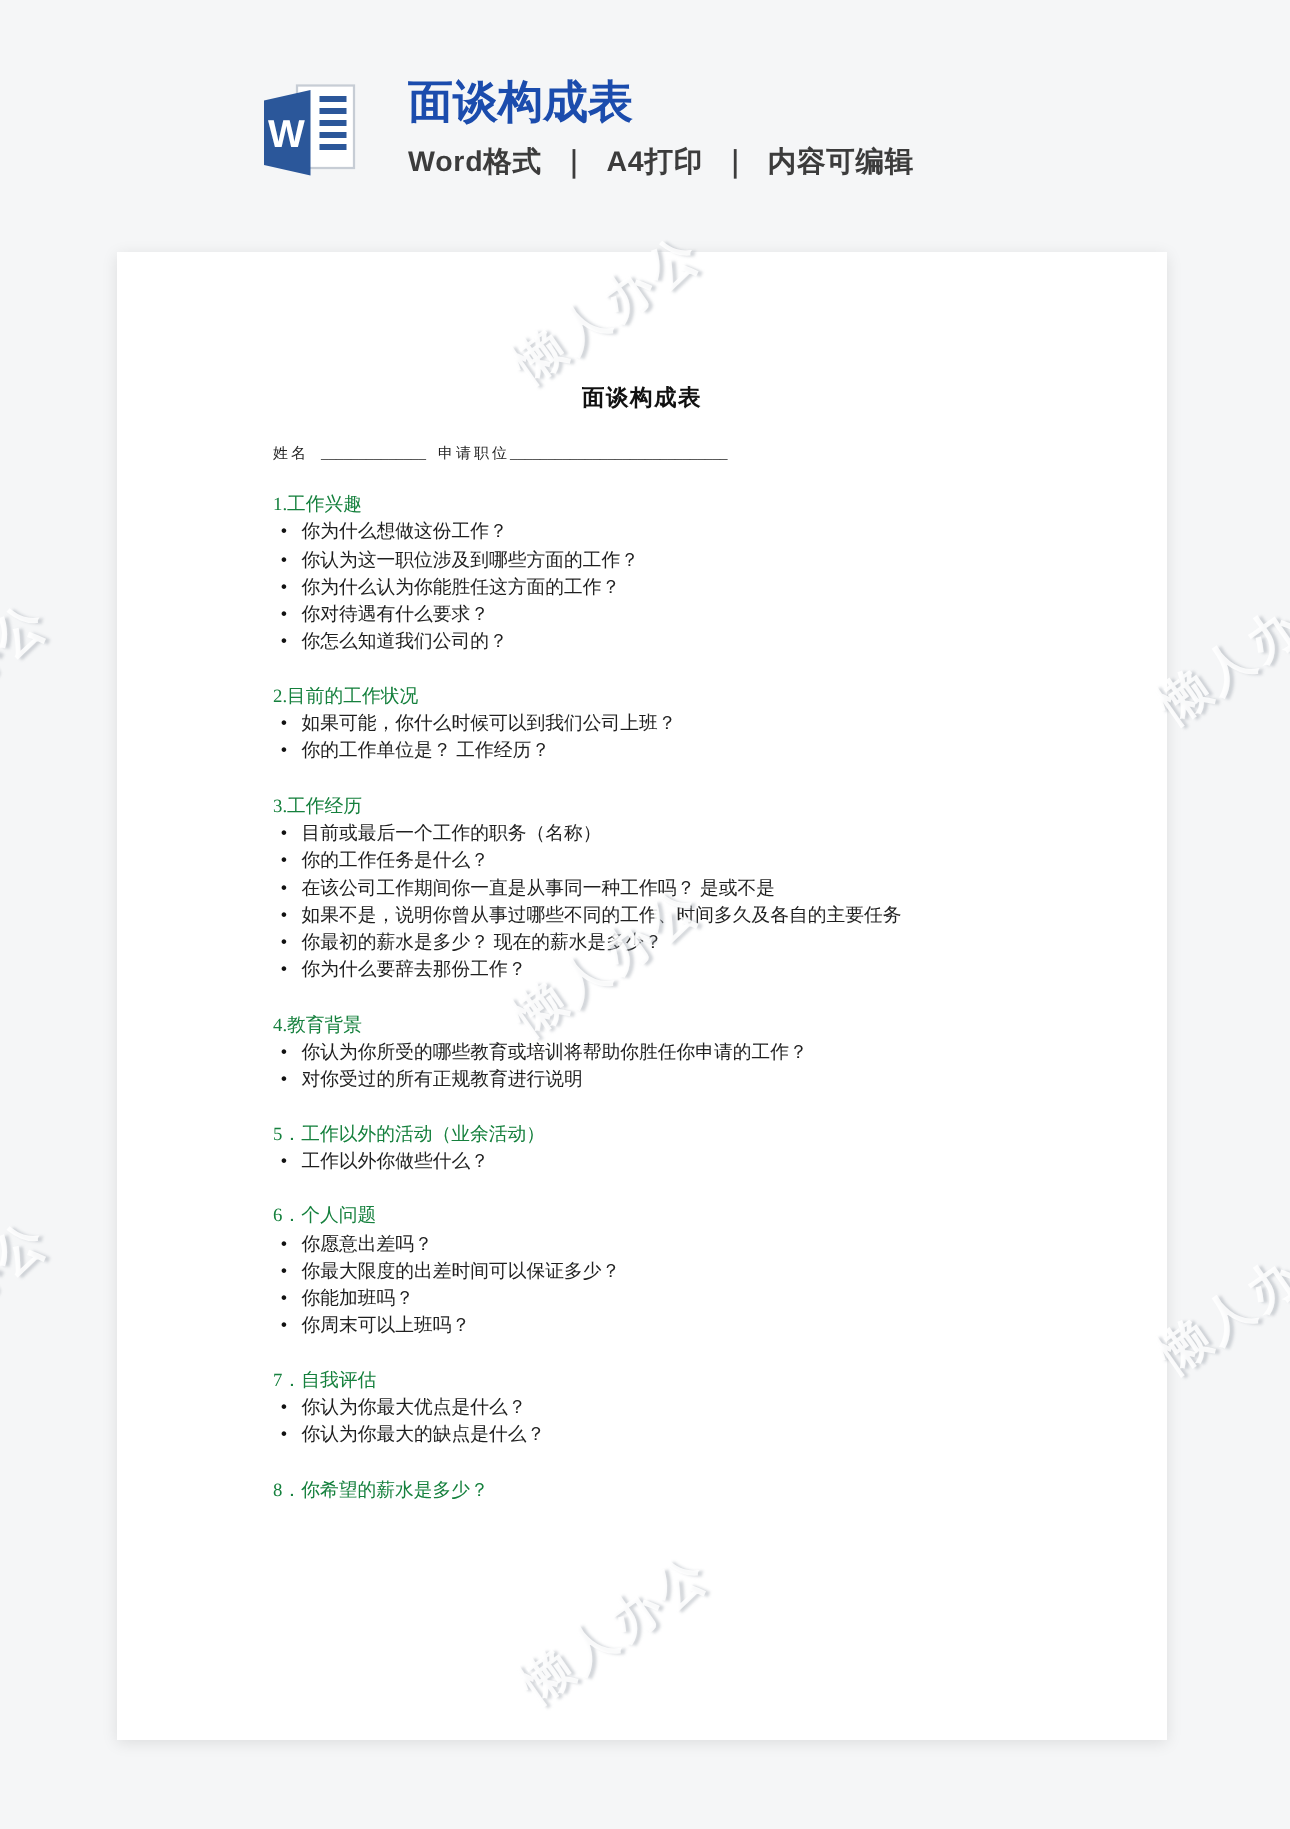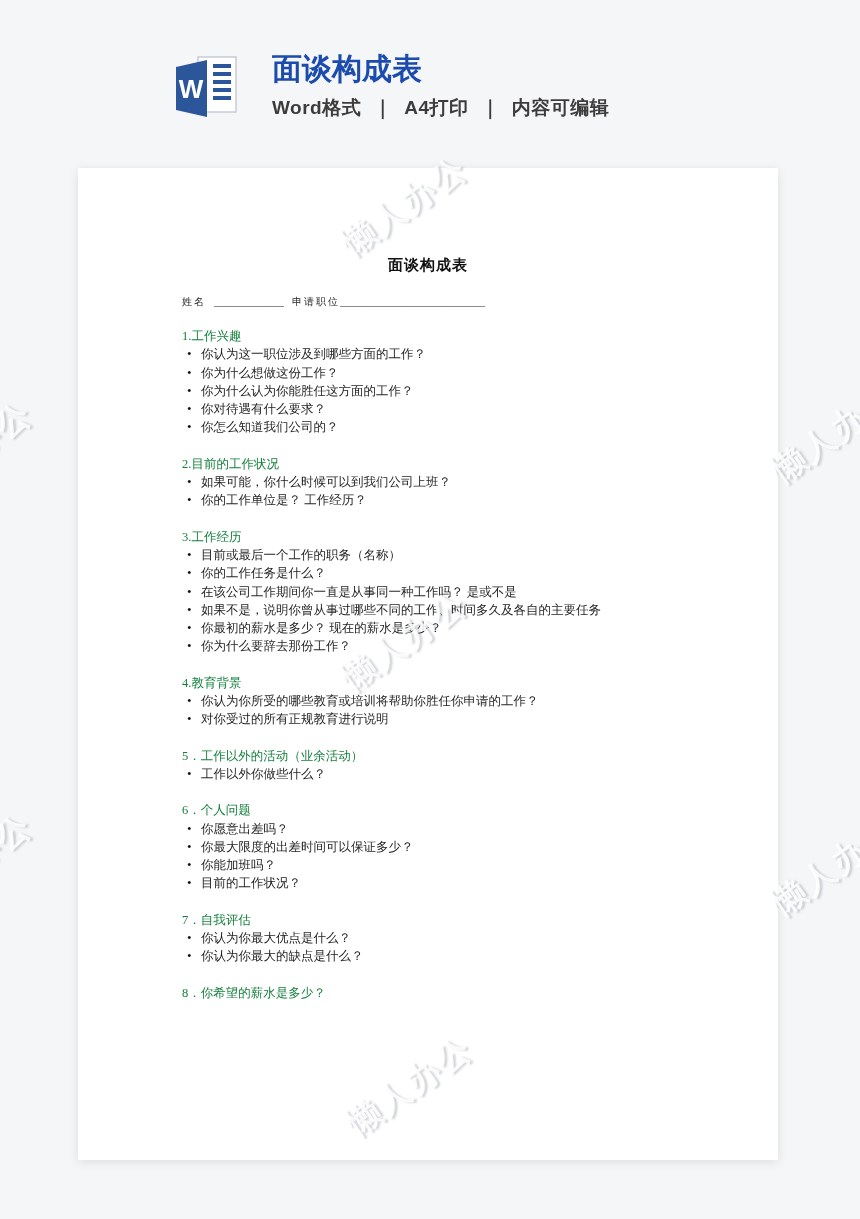--- a/index.html
+++ b/index.html
@@ -121,22 +121,22 @@
 </div>
 
 <div class="doc-page">
   <div class="doc-title">面谈构成表</div>
   <div class="name-line"><span class="lbl">姓名</span><span class="gap"></span><span class="blank">______________</span><span class="gap"></span><span class="lbl">申请职位</span><span class="blank">_____________________________</span>
   </div>
   <div class="sections" id="sections">
       <div class="section">
         <div class="section-heading">1.工作兴趣</div>
         <ul class="bullets">
+          <li><span class="bullet">•</span><span>你为什么想做这份工作？</span></li>
           <li><span class="bullet">•</span><span>你认为这一职位涉及到哪些方面的工作？</span></li>
-          <li><span class="bullet">•</span><span>你为什么想做这份工作？</span></li>
           <li><span class="bullet">•</span><span>你为什么认为你能胜任这方面的工作？</span></li>
           <li><span class="bullet">•</span><span>你对待遇有什么要求？</span></li>
           <li><span class="bullet">•</span><span>你怎么知道我们公司的？</span></li>
         </ul>
       </div>
       <div class="section">
         <div class="section-heading">2.目前的工作状况</div>
         <ul class="bullets">
           <li><span class="bullet">•</span><span>如果可能，你什么时候可以到我们公司上班？</span></li>
           <li><span class="bullet">•</span><span>你的工作单位是？ 工作经历？</span></li>
@@ -165,21 +165,21 @@
         <ul class="bullets">
           <li><span class="bullet">•</span><span>工作以外你做些什么？</span></li>
         </ul>
       </div>
       <div class="section">
         <div class="section-heading">6．个人问题</div>
         <ul class="bullets">
           <li><span class="bullet">•</span><span>你愿意出差吗？</span></li>
           <li><span class="bullet">•</span><span>你最大限度的出差时间可以保证多少？</span></li>
           <li><span class="bullet">•</span><span>你能加班吗？</span></li>
-          <li><span class="bullet">•</span><span>目前的工作状况？</span></li>
+          <li><span class="bullet">•</span><span>你周末可以上班吗？</span></li>
         </ul>
       </div>
       <div class="section">
         <div class="section-heading">7．自我评估</div>
         <ul class="bullets">
           <li><span class="bullet">•</span><span>你认为你最大优点是什么？</span></li>
           <li><span class="bullet">•</span><span>你认为你最大的缺点是什么？</span></li>
         </ul>
       </div>
       <div class="section">

